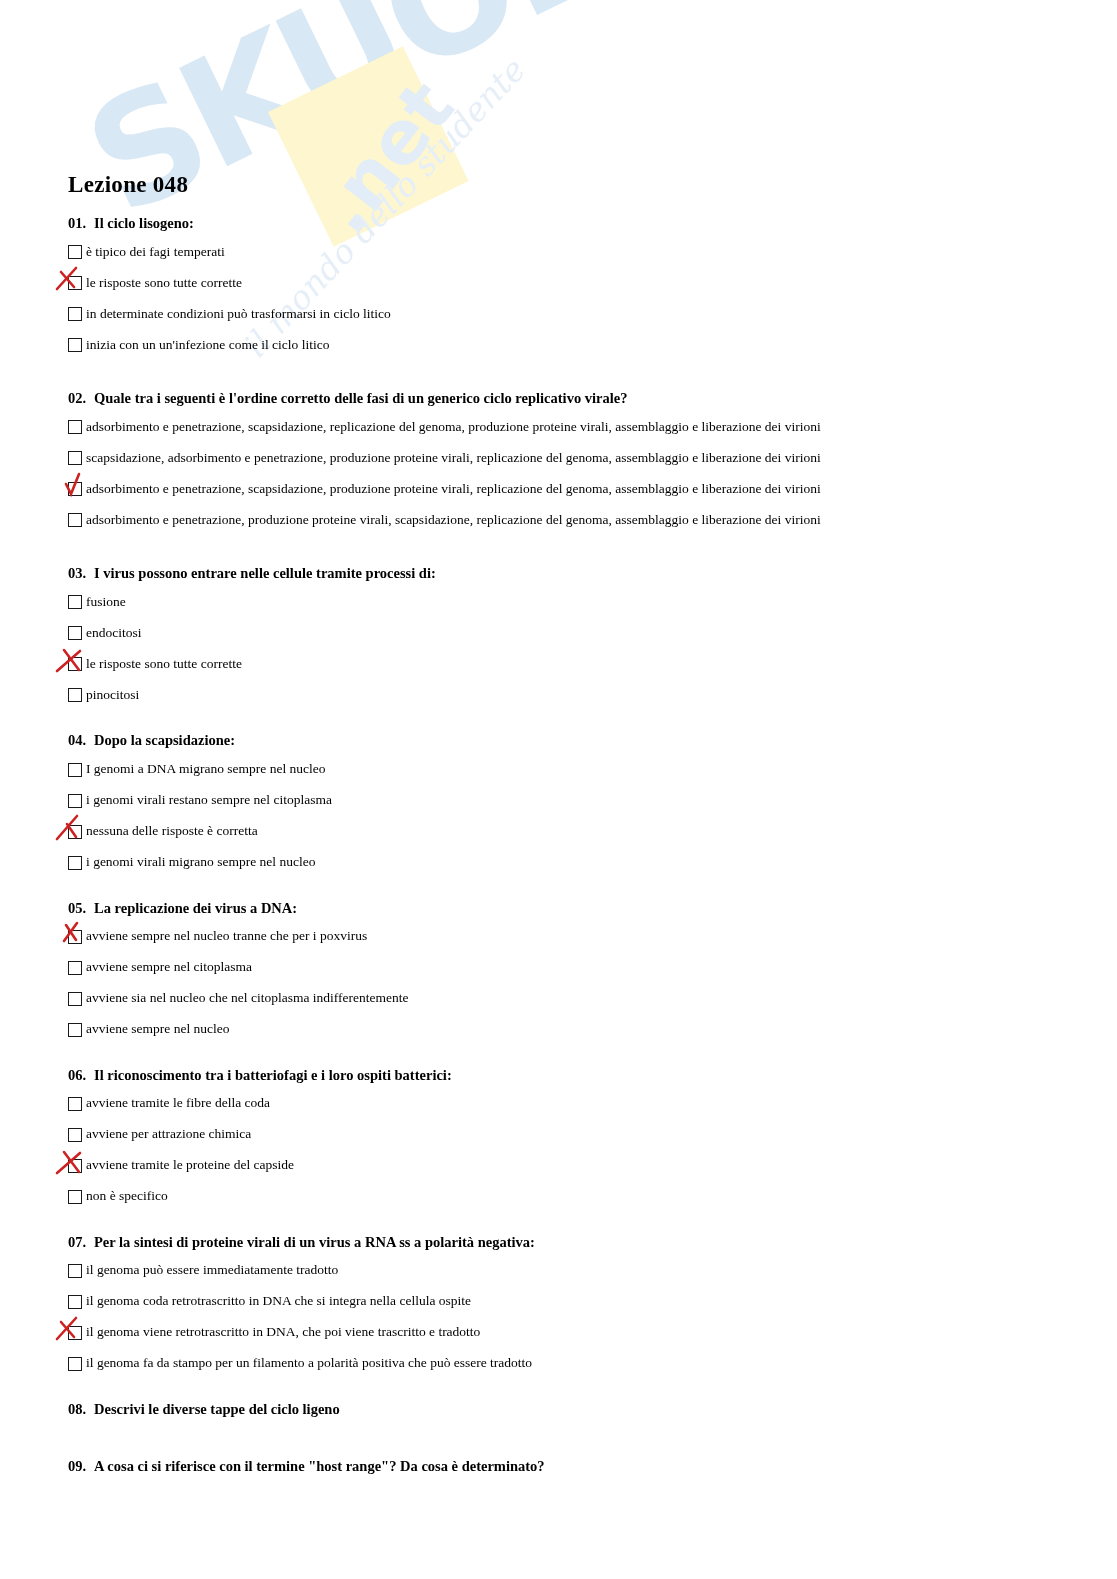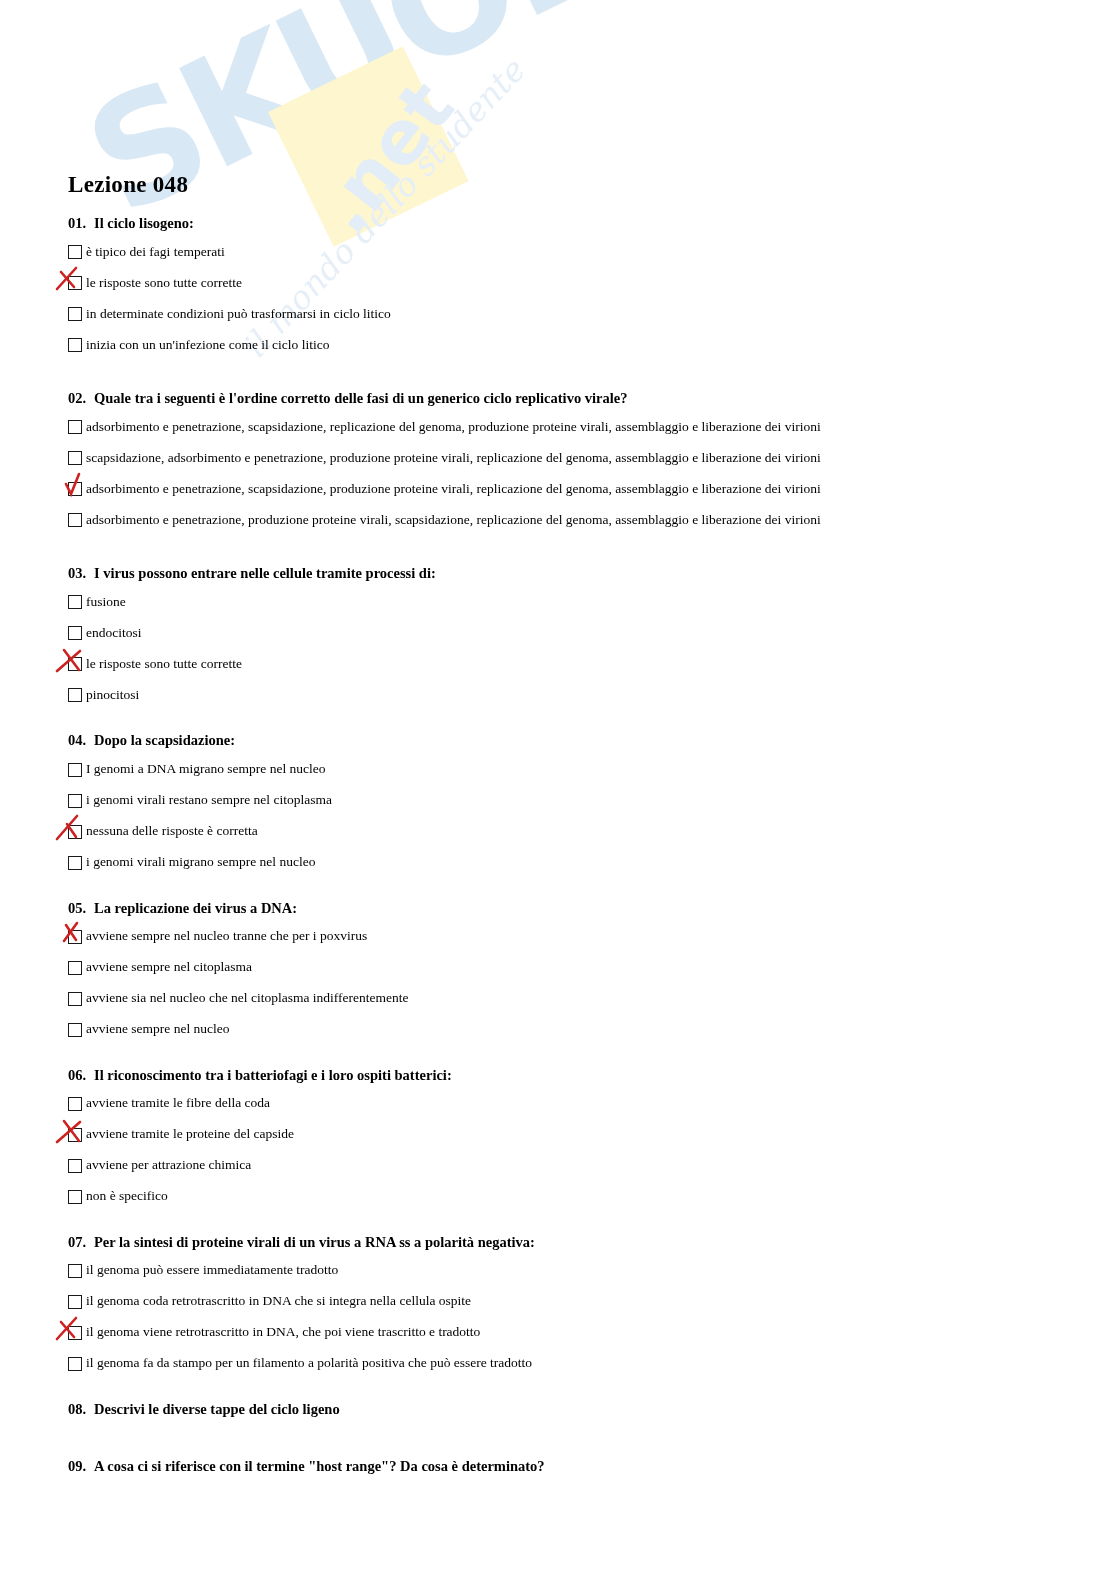--- a/index.html
+++ b/index.html
@@ -311,31 +311,31 @@
           <div class="q-text">
             <span class="q-num">06.</span>
             <span>Il riconoscimento tra i batteriofagi e i loro ospiti batterici:</span>
           </div>
           <div class="option-row">
             <div class="checkbox"></div>
             <span class="opt-label">avviene tramite le fibre della coda</span>
           </div>
           <div class="option-row">
             <div class="checkbox"></div>
+            <span class="opt-label">avviene per attrazione chimica</span>
+          </div>
+          <div class="option-row">
+            <div class="checkbox"></div>
             <div class="mark">
               <svg width="34" height="32" viewBox="0 0 34 32">
                 <path d="M2 27 L25 7" fill="none" stroke="#cc2222" stroke-width="2.6" stroke-linecap="round"></path>
                 <path d="M9 6 L24 26" fill="none" stroke="#cc2222" stroke-width="2.6" stroke-linecap="round"></path>
               </svg>
             </div>
             <span class="opt-label">avviene tramite le proteine del capside</span>
-          </div>
-          <div class="option-row">
-            <div class="checkbox"></div>
-            <span class="opt-label">avviene per attrazione chimica</span>
           </div>
           <div class="option-row">
             <div class="checkbox"></div>
             <span class="opt-label">non è specifico</span>
           </div>
         </div>
         <div class="gap-sm"></div>
         <div class="question-block">
           <div class="q-text">
             <span class="q-num">07.</span>

